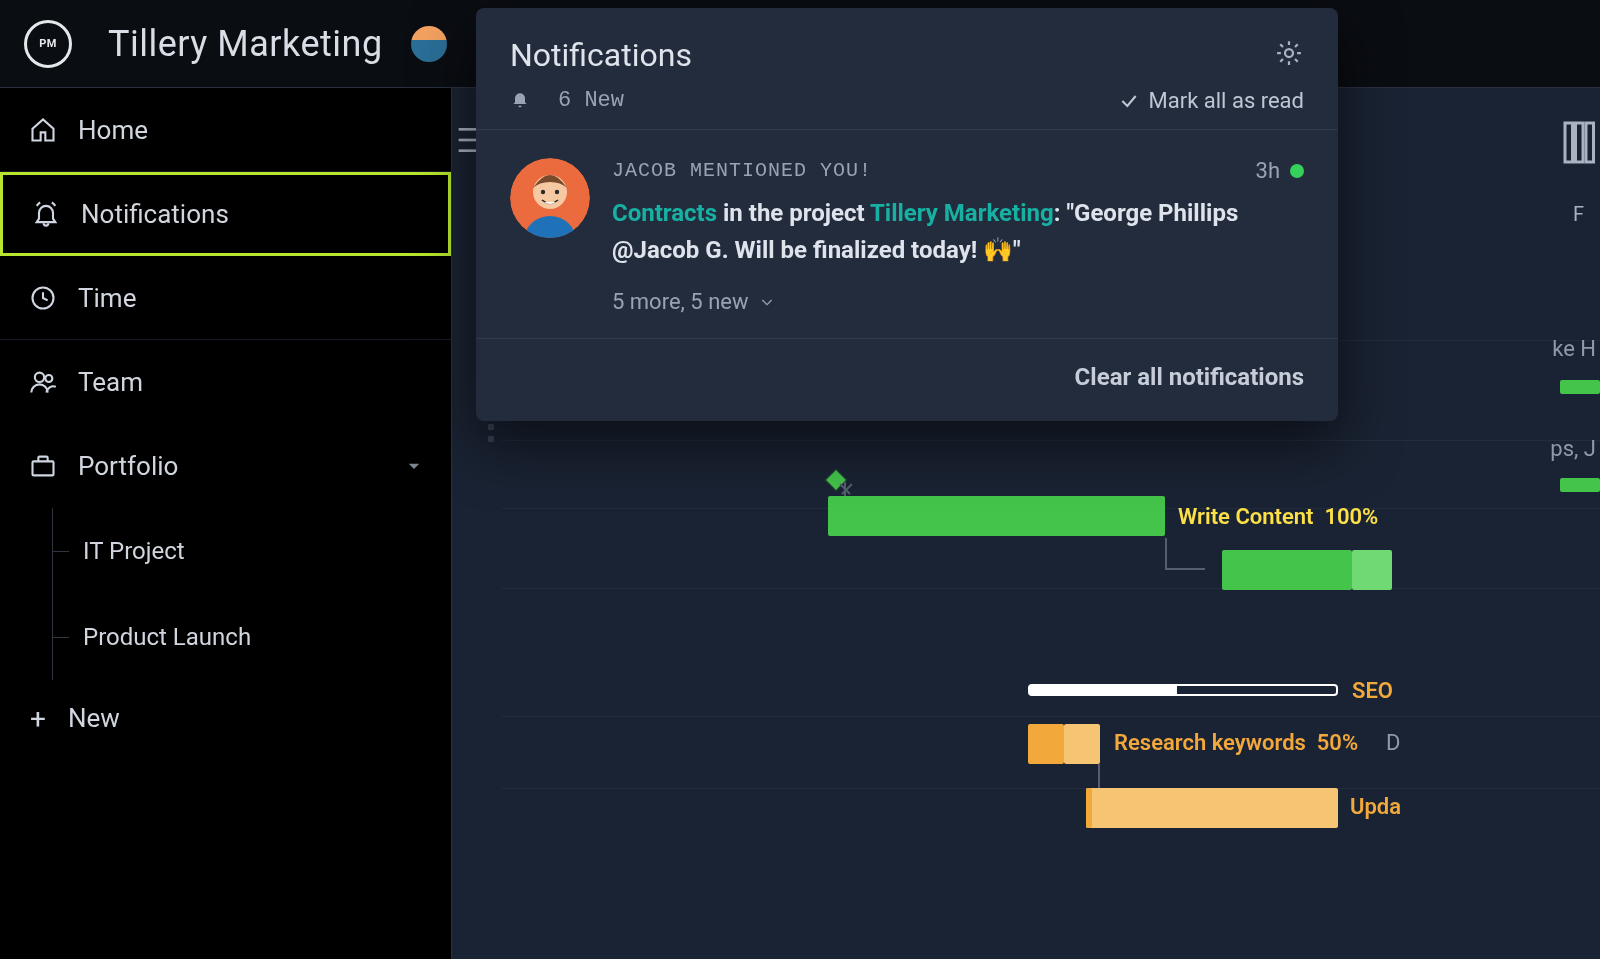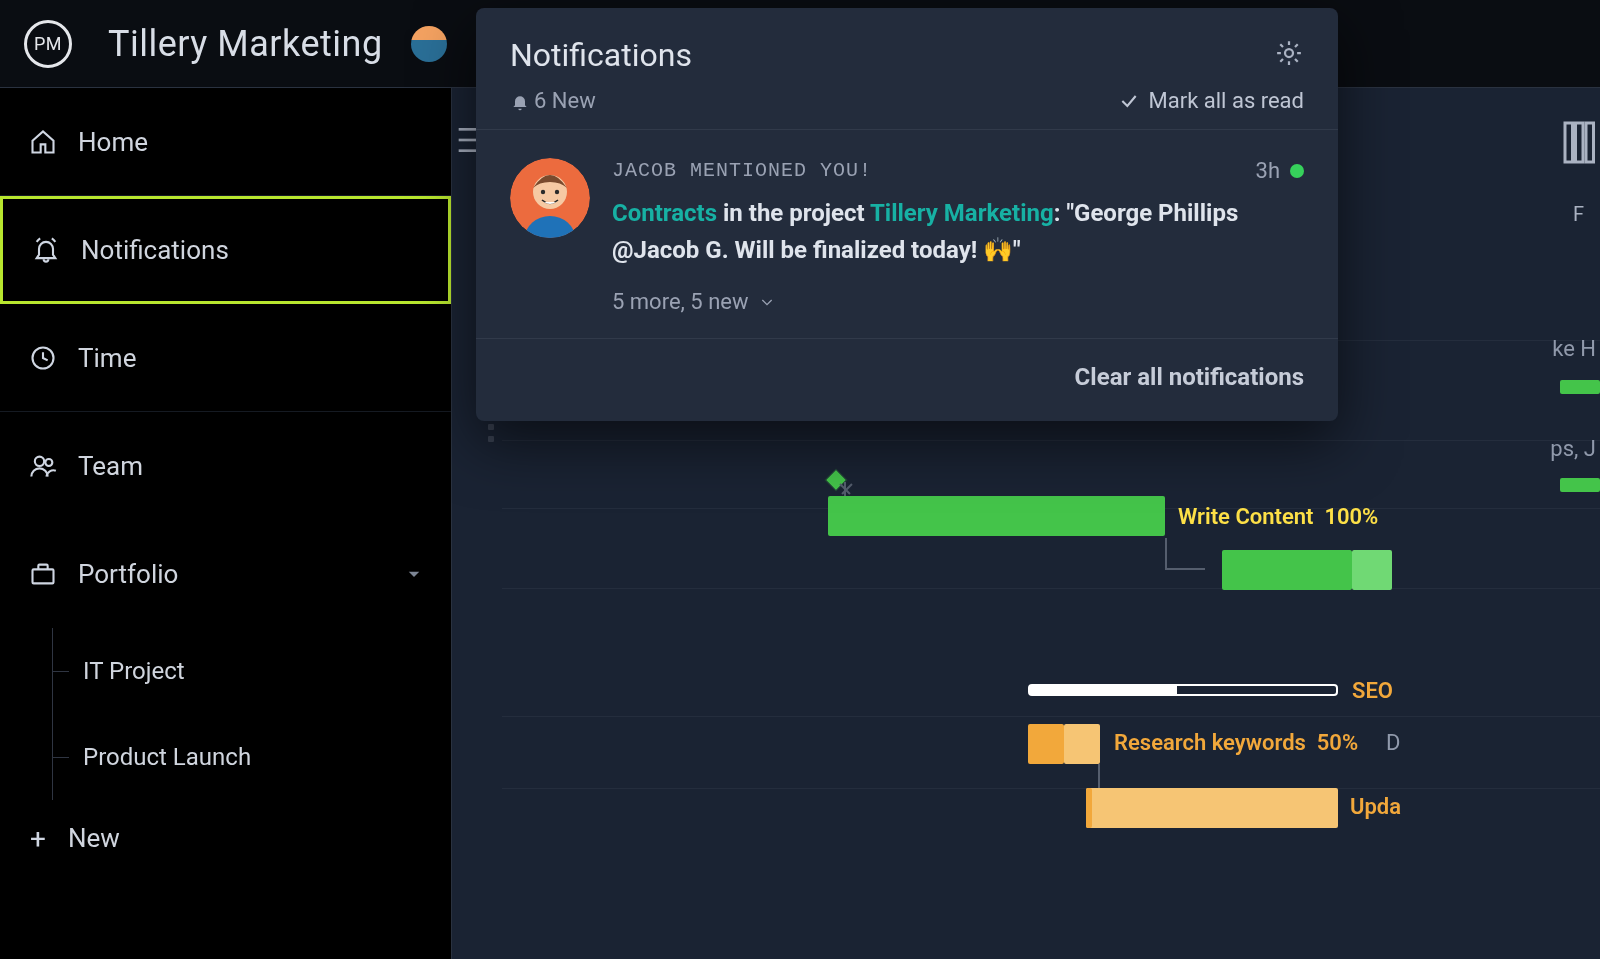--- a/index.html
+++ b/index.html
@@ -25,21 +25,21 @@
   }
   .logo-ring {
     width: 48px; height: 48px;
     border: 3px solid #e5e7eb;
     border-radius: 50%;
     display: flex; align-items: center; justify-content: center;
     margin-right: 36px;
     flex-shrink: 0;
   }
   .logo-label {
-    font-size: 18px; font-weight: 400; color: #e5e7eb; letter-spacing: 0.5px;
+    font-size: 11px; font-weight: 700; color: #e5e7eb; letter-spacing: 0.5px;
   }
   .project-title {
     font-size: 36px;
     font-weight: 400;
     color: #d8dde6;
     letter-spacing: 0.5px;
   }
   .topbar-avatar {
     margin-left: 28px;
     width: 36px; height: 36px; border-radius: 50%;
@@ -52,21 +52,21 @@
     position: absolute;
     top: 88px; left: 0; bottom: 0;
     width: 452px;
     background: #000;
     border-right: 1px solid #2a3240;
     z-index: 1;
   }
   .side-item {
     display: flex;
     align-items: center;
-    height: 108px;
+    height: 84px;
     padding: 0 28px;
     font-size: 26px;
     color: #d0d5de;
     border-bottom: 1px solid #151a22;
     cursor: pointer;
   }
   .side-item.active {
     border: 3px solid #b8e62e;
   }
   .side-icon {
@@ -196,21 +196,21 @@
   }
   .pop-head {
     padding: 28px 34px 16px 34px;
     border-bottom: 1px solid #313a4a;
     display: flex; flex-direction: column; gap: 14px;
   }
   .pop-title-row { display: flex; align-items: center; justify-content: space-between; }
   .pop-title { font-size: 32px; color: #dfe4ec; }
   .gear-btn svg { width: 30px; height: 30px; stroke:#aab2c2; fill:none; stroke-width:1.8; }
   .pop-sub-row { display: flex; align-items: center; justify-content: space-between; }
-  .pop-sub-left { display: flex; align-items: flex-end; gap: 4px; color:#9aa2b3; font-size: 22px; }
+  .pop-sub-left { display: flex; align-items: flex-start; gap: 28px; color:#9aa2b3; font-size: 22px; font-family: Liberation Mono, monospace; }
   .pop-sub-left svg { width: 20px; height: 22px; fill:#9aa2b3; }
   .mark-read { display: flex; align-items: center; gap: 10px; color:#bfc6d4; font-size: 22px; cursor: pointer; }
   .mark-read svg { width: 20px; height: 20px; stroke:#bfc6d4; fill:none; stroke-width:2.5; }
 
   .notif-item {
     padding: 28px 34px 24px 34px;
     border-bottom: 1px solid #313a4a;
     display: flex;
     gap: 22px;
   }

